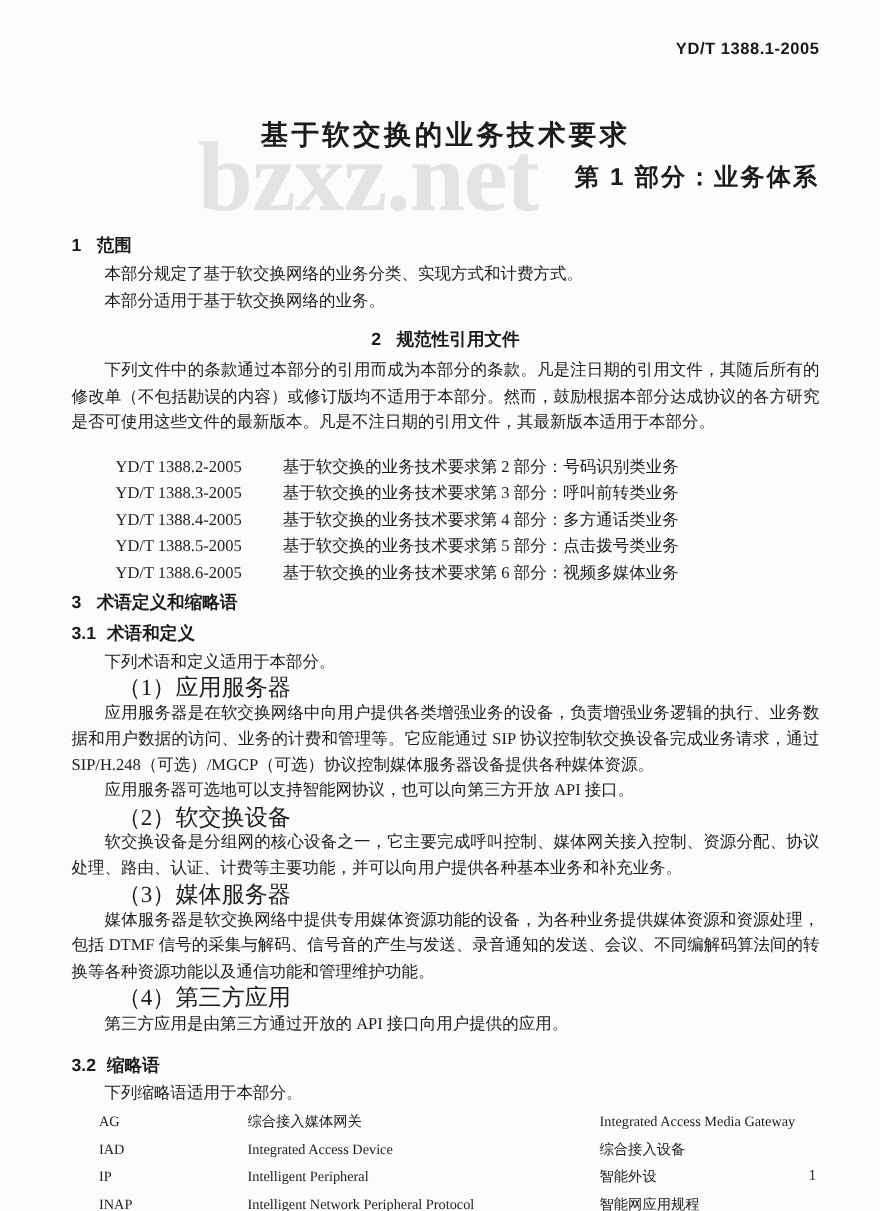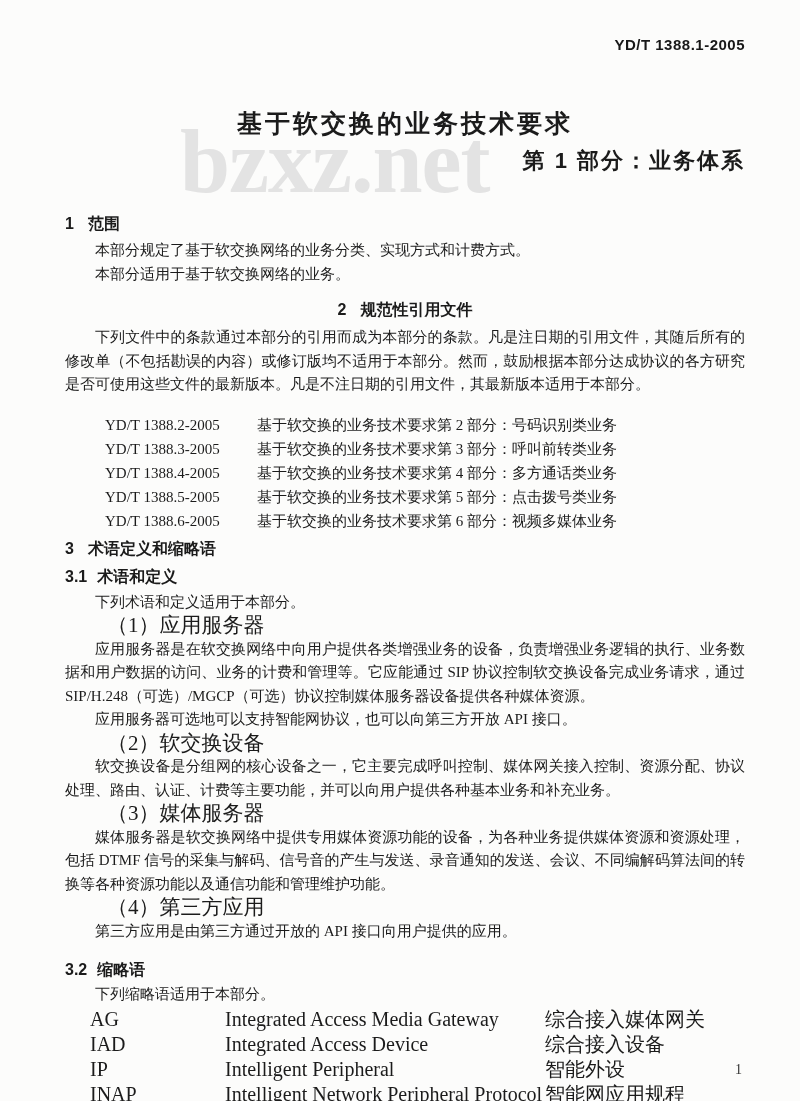--- a/index.html
+++ b/index.html
@@ -90,21 +90,21 @@
   }
   .term-label {
     font-size: 21px;
     line-height: 23.5px;
     text-indent: 2em;
   }
   .abbrs { padding-left: 25px; }
   .abbr-row {
     display: grid;
     grid-template-columns: 135px 320px auto;
-    font-size: 20px;
+    font-size: 13px;
     line-height: 25px;
   }
   .page-num {
     position: absolute;
     top: 1062px;
     right: 58px;
     z-index: 1;
     font-size: 14px;
     color: #333;
   }
@@ -183,22 +183,22 @@
     <p class="body">第三方应用是由第三方通过开放的 API 接口向用户提供的应用。</p>
 
     <div class="sec-head sub-head s32-head">
       <span class="h-num">3.2</span><span>缩略语</span>
     </div>
     <p class="body s32-intro">下列缩略语适用于本部分。</p>
 
     <div class="abbrs">
       <div class="abbr-row">
         <span>AG</span>
+          <span>综合接入媒体网关</span>
           <span>Integrated Access Media Gateway</span>
-          <span>综合接入媒体网关</span>
       </div>
       <div class="abbr-row">
         <span>IAD</span>
           <span>Integrated Access Device</span>
           <span>综合接入设备</span>
       </div>
       <div class="abbr-row">
         <span>IP</span>
           <span>Intelligent Peripheral</span>
           <span>智能外设</span>

